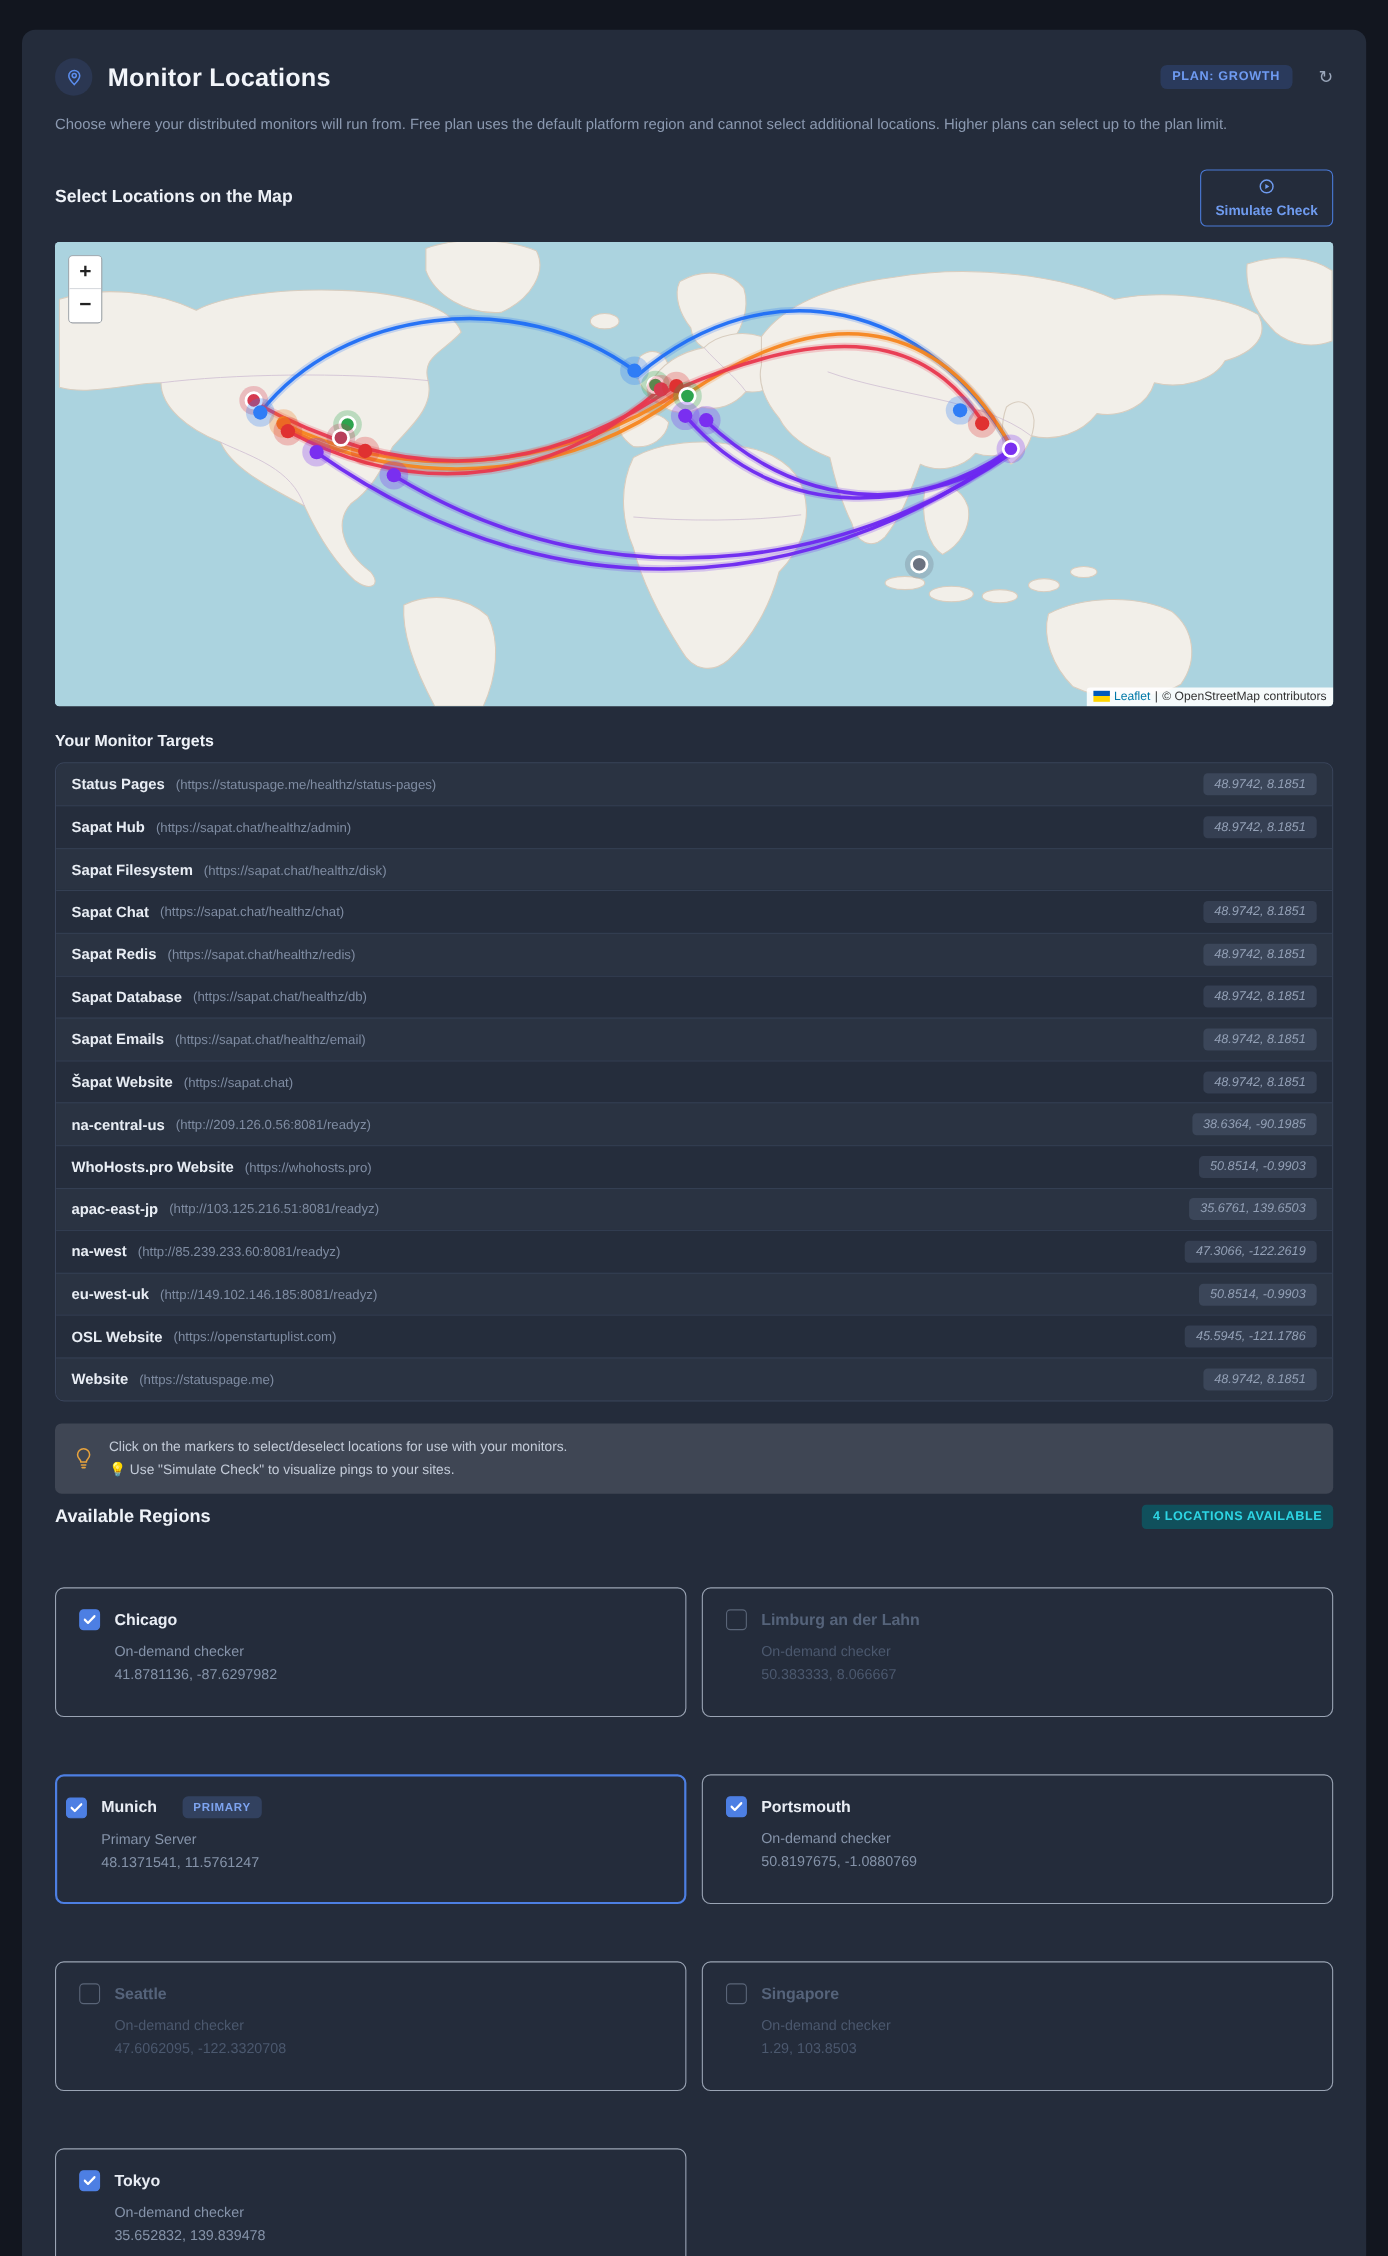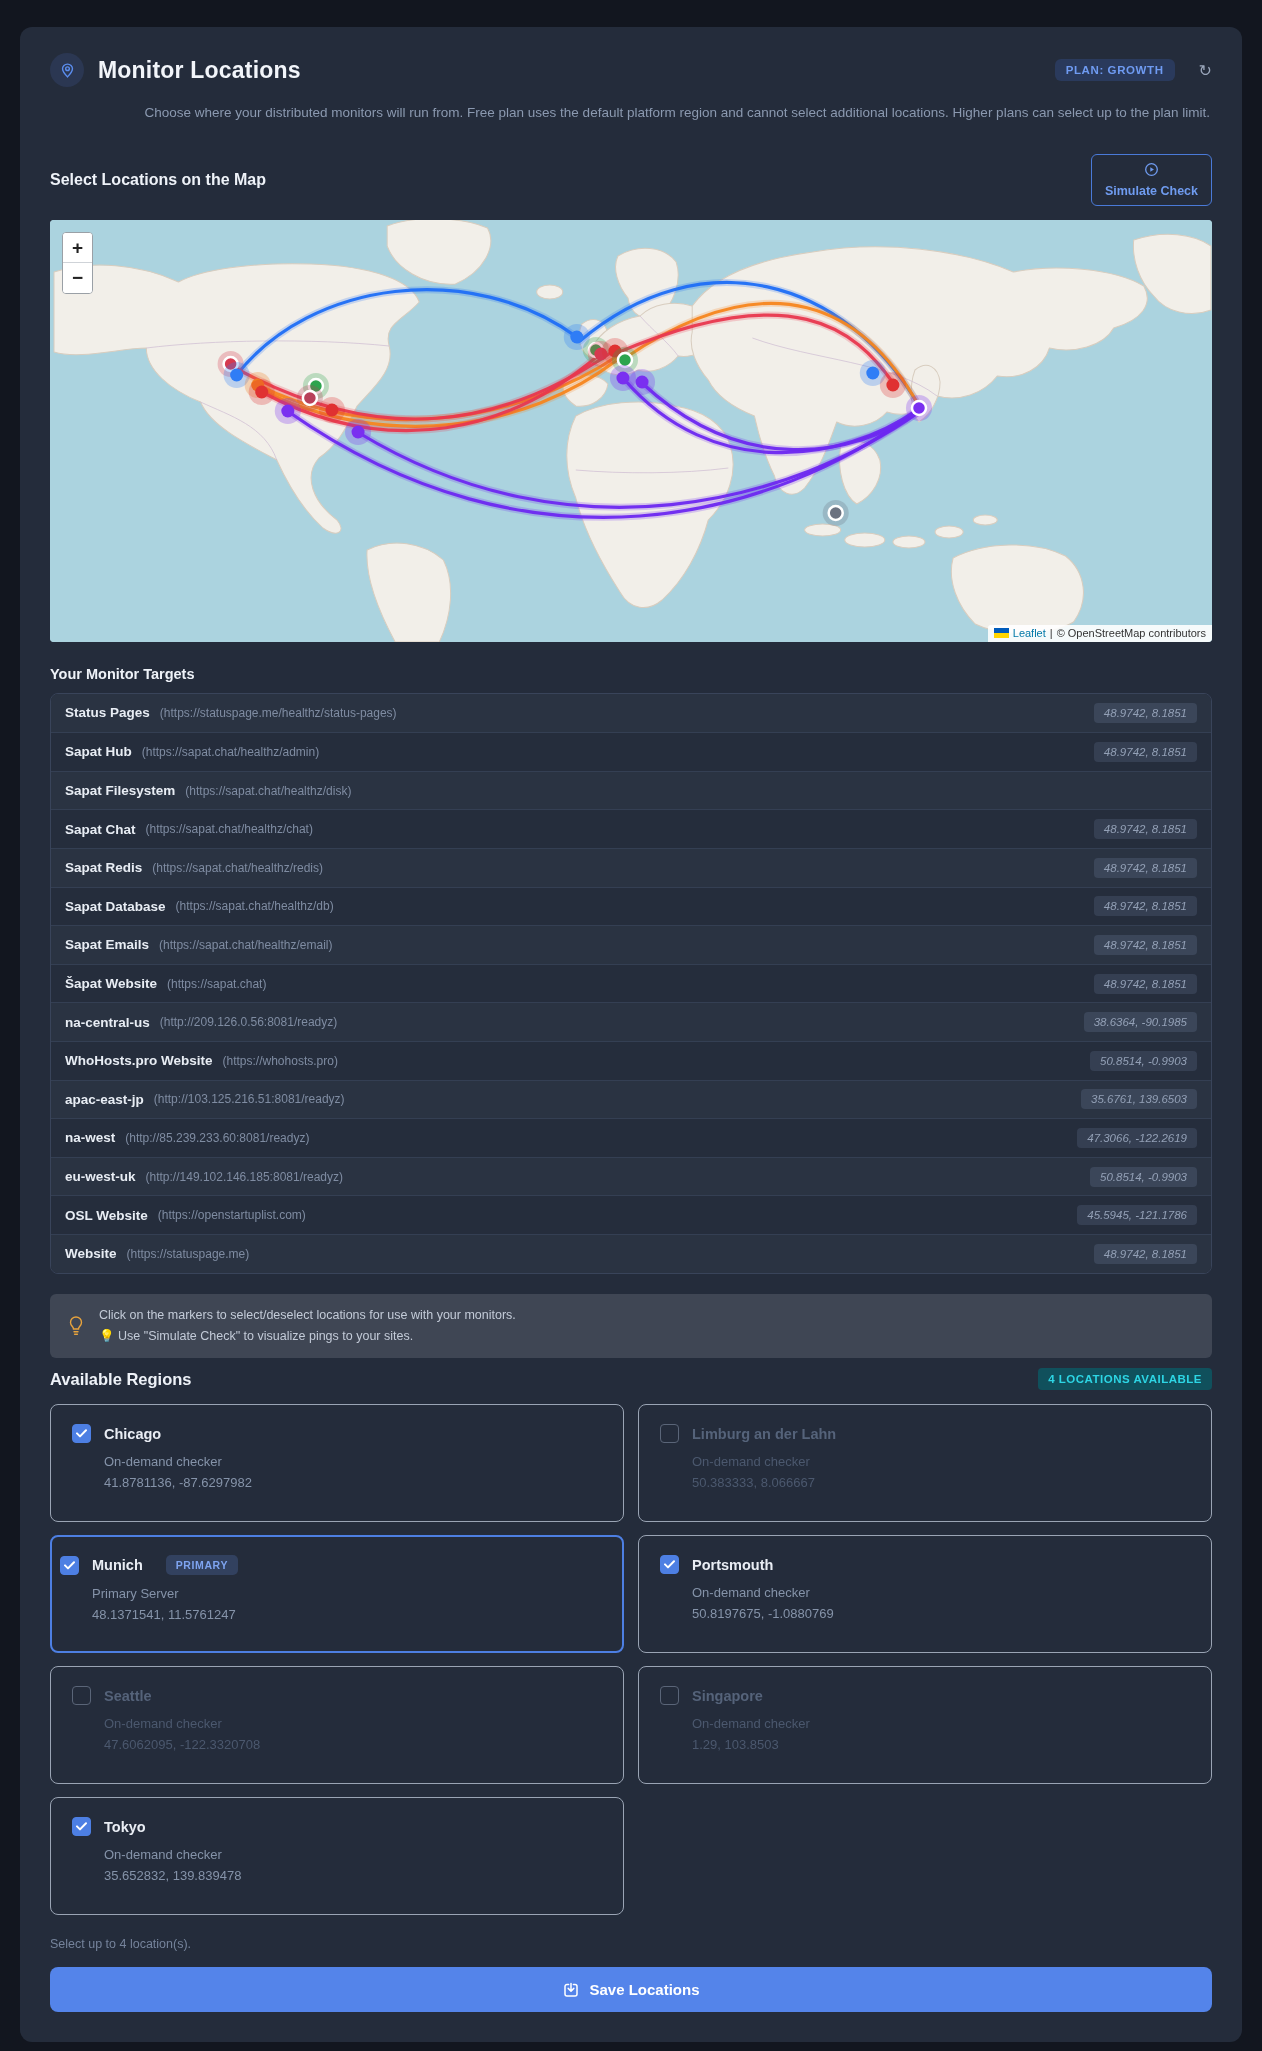--- a/index.html
+++ b/index.html
@@ -23,21 +23,21 @@
     flex:0 0 auto;
   }
   .hdr-title { font-size:23px; font-weight:700; letter-spacing:.2px; color:#f2f5fa; }
   .hdr-spacer { flex:1; }
   .plan-badge {
     background:#2a3a5c; color:#6f9bf2; font-size:11.5px; font-weight:700;
     letter-spacing:.6px; padding:5px 11px; border-radius:6px; white-space:nowrap;
   }
   .refresh { color:#9aa6ba; font-size:16px; margin-left:10px; cursor:pointer; }
   .desc {
-    margin-top:15px; font-size:13.5px; line-height:1.6; color:#8b99b0; max-width:1160px;text-align:right;
+    margin-top:15px; font-size:13.5px; line-height:1.6; color:#8b99b0; max-width:1160px;
   }
   
   .sect-row { display:flex; align-items:center; margin-top:30px;justify-content:flex-end; }
   .sect-title { font-size:16px; font-weight:600; color:#eef2f8; }
   .sim-btn {
     margin-left:auto; display:flex; align-items:center; gap:7px;
     border:1px solid #4a7ad8; color:#6f9bef; background:transparent;
     font-size:12.5px; font-weight:600; padding:7px 13px; border-radius:6px; cursor:pointer;
     font-family:"Liberation Sans", sans-serif;
     flex-direction:column;
@@ -96,21 +96,21 @@
   .regions-title { font-size:16.5px; font-weight:600; color:#eef2f8; }
   .avail-badge {
     margin-left:auto; background:#10505c; color:#2dd5e4; font-size:11.5px; font-weight:700;
     letter-spacing:.5px; padding:5px 10px; border-radius:4px;
   }
   .cards {
     margin-top:14px; display:grid; grid-template-columns:1fr 1fr; gap:13px 14px;
   }
   .card {
     border:1px solid #9aa4b4; border-radius:8px; padding:19px 21px; background:#242c3b;
-    min-height:118px; cursor:pointer;
+    min-height:118px; cursor:pointer;margin-top:39px;
   }
   .card.primary { border:2px solid #4d7fe3; padding:18px 8px; }
   .card-top { display:flex; align-items:center; gap:13px; }
   .cb {
     width:19px; height:19px; border-radius:4px; border:1.5px solid #5a6578;
     display:flex; align-items:center; justify-content:center; flex:0 0 auto;
   }
   .cb.checked { background:#4d7fe3; border-color:#4d7fe3; }
   .c-name { font-size:14.5px; font-weight:700; color:#e9edf4; }
   .primary-badge {

